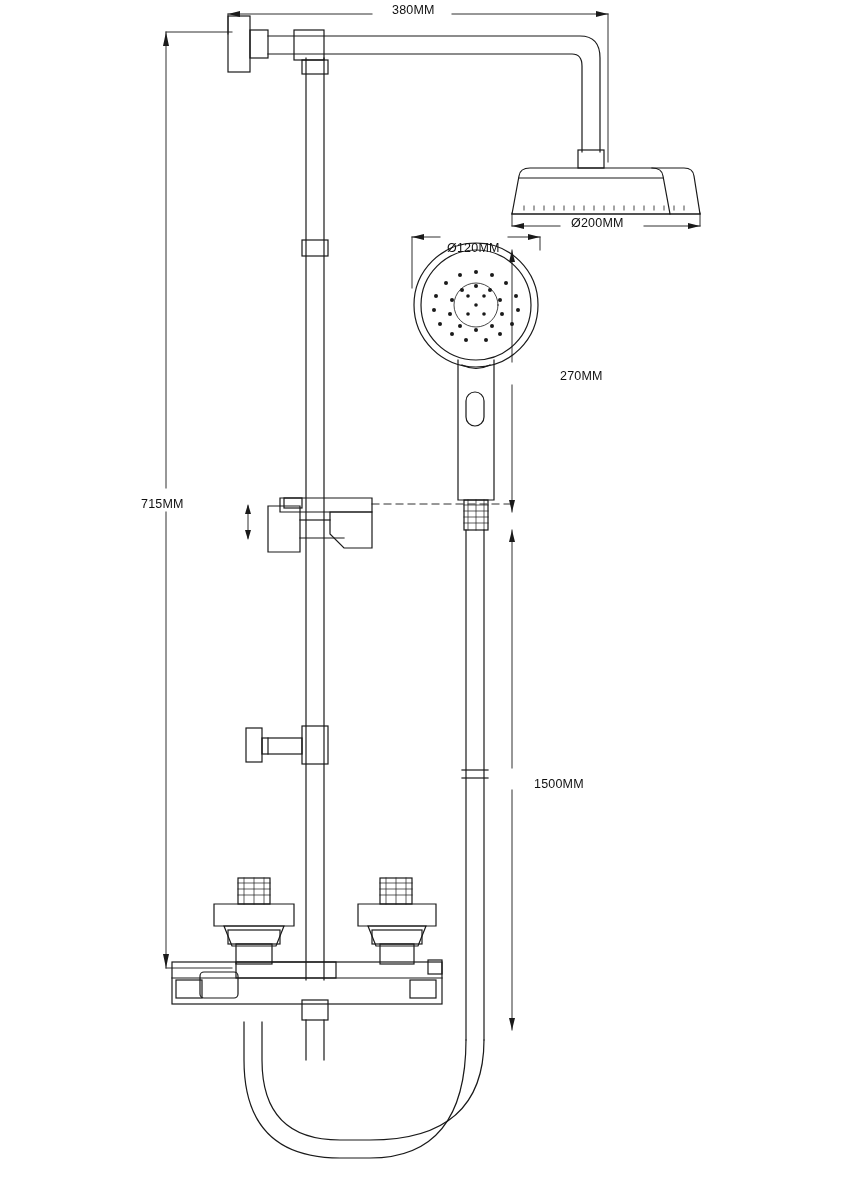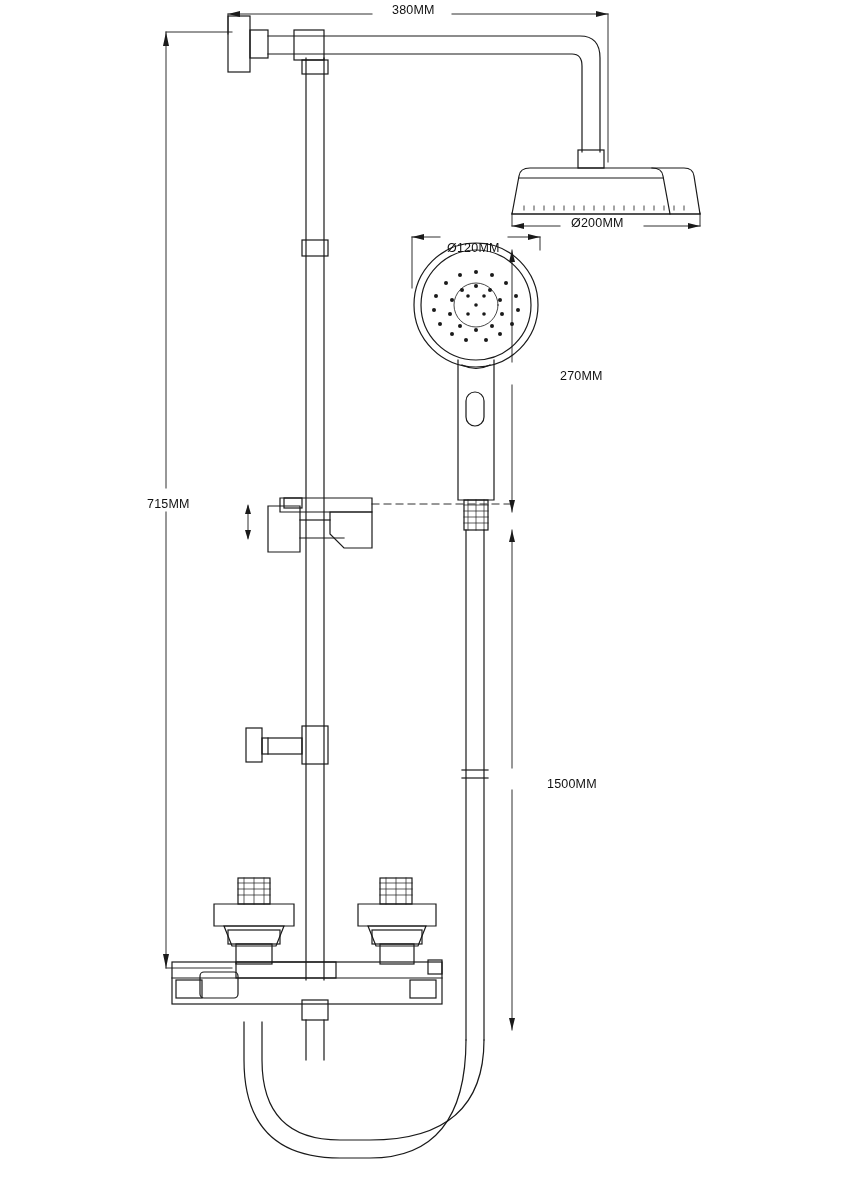--- a/index.html
+++ b/index.html
@@ -275,17 +275,17 @@
   </svg>
 
   <div class="dim-label" style="left:392px; top:3px;">380MM</div>
 
   <div class="dim-label" style="left:571px; top:216px;">Ø200MM</div>
 
   <div class="dim-label" style="left:447px; top:241px;">Ø120MM</div>
 
   <div class="dim-label" style="left:519px; top:369px;margin-left:41px;">270MM</div>
 
-  <div class="dim-label" style="left:147px; top:497px;">715MM</div>
-
-  <div class="dim-label" style="left:547px; top:777px;">1500MM</div>
+  <div class="dim-label" style="left:141px; top:497px;">715MM</div>
+
+  <div class="dim-label" style="left:534px; top:777px;">1500MM</div>
 
 </div>
 
 </body></html>

